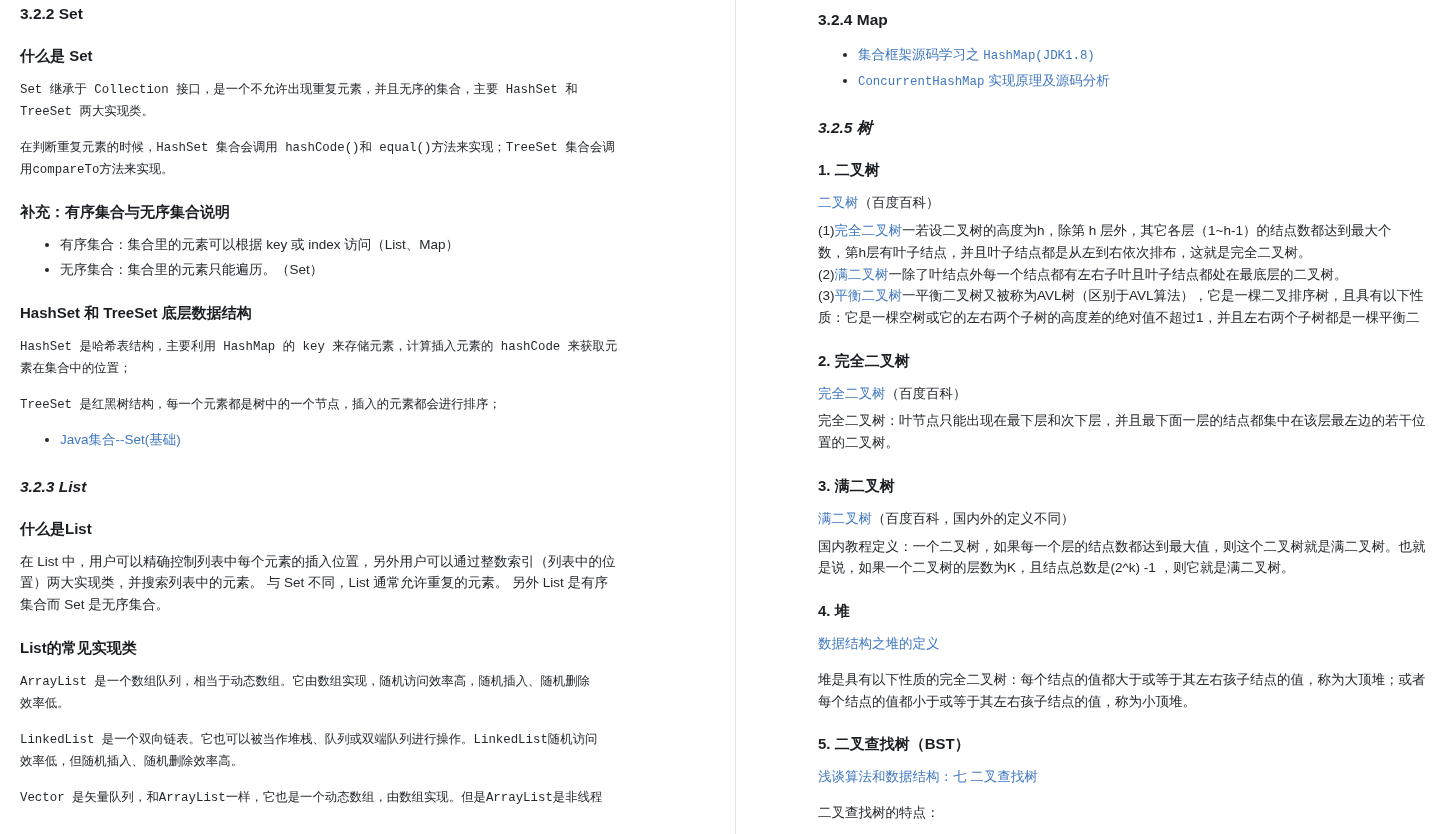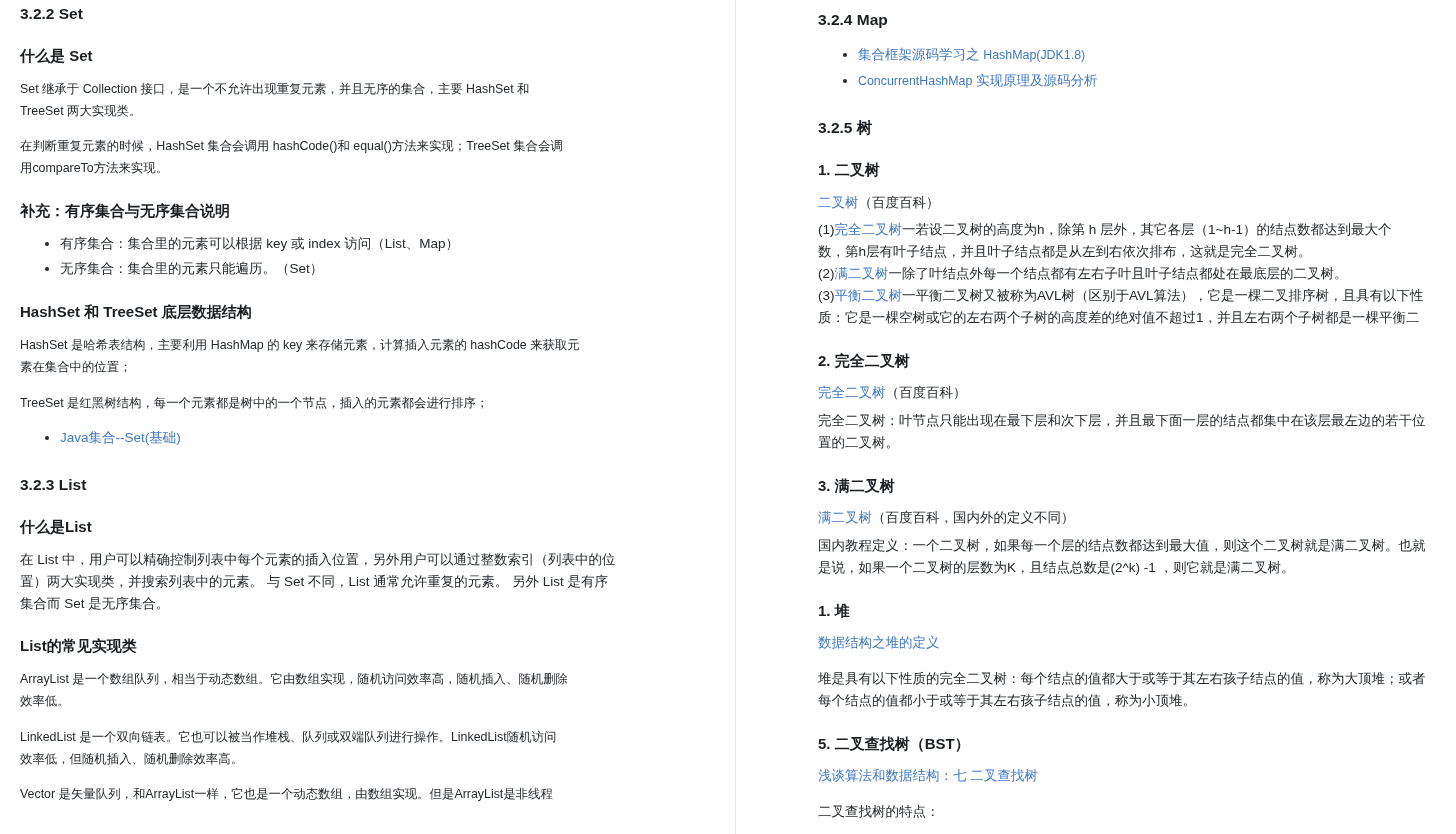--- a/index.html
+++ b/index.html
@@ -42,39 +42,40 @@
   }
   h3.sec {
     font-size: 15.5px;
     font-weight: bold;
     margin: 0 0 14px 0;
     line-height: 1.3;
     color: #1b1f23;
   }
   h3.sec.gap {
     margin-top: 26px;
+    font-style: italic;
   }
   h4.sub {
     font-size: 15px;
     font-weight: bold;
     margin: 22px 0 12px 0;
     line-height: 1.3;
     color: #1b1f23;
   }
   h4.sub.first {
   }
   p.para {
     margin: 0 0 14px 0;
     text-align: justify;
   }
   p.tight {
     margin: 0 0 6px 0;
   }
   .mono {
-    font-family: Liberation Sans, sans-serif;
+    font-family: Liberation Mono, monospace;
     font-size: 12.4px;
   }
   ul.bul {
     margin: 0 0 14px 0;
     padding-left: 40px;
     list-style: disc;
   }
   ul.bul li {
     margin: 0 0 4px 0;
   }
@@ -207,21 +208,21 @@
 
     <p class="tight">
       <a class="lnk" href="#">满二叉树</a><span>（百度百科，国内外的定义不同）</span>
     </p>
 
     <div class="blk">
       <div>国内教程定义：一个二叉树，如果每一个层的结点数都达到最大值，则这个二叉树就是满二叉树。也就</div>
       <div>是说，如果一个二叉树的层数为K，且结点总数是(2^k) -1 ，则它就是满二叉树。</div>
     </div>
 
-    <h4 class="sub">1. 堆</h4>
+    <h4 class="sub">4. 堆</h4>
 
     <p class="tight">
       <a class="lnk" href="#">数据结构之堆的定义</a>
     </p>
 
     <div class="blk" style="margin-top:14px;">
       <div>堆是具有以下性质的完全二叉树：每个结点的值都大于或等于其左右孩子结点的值，称为大顶堆；或者</div>
       <div>每个结点的值都小于或等于其左右孩子结点的值，称为小顶堆。</div>
     </div>
 

